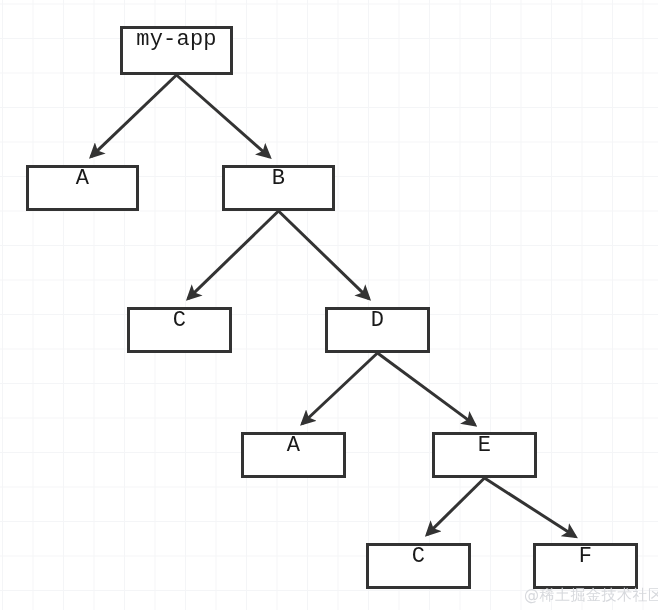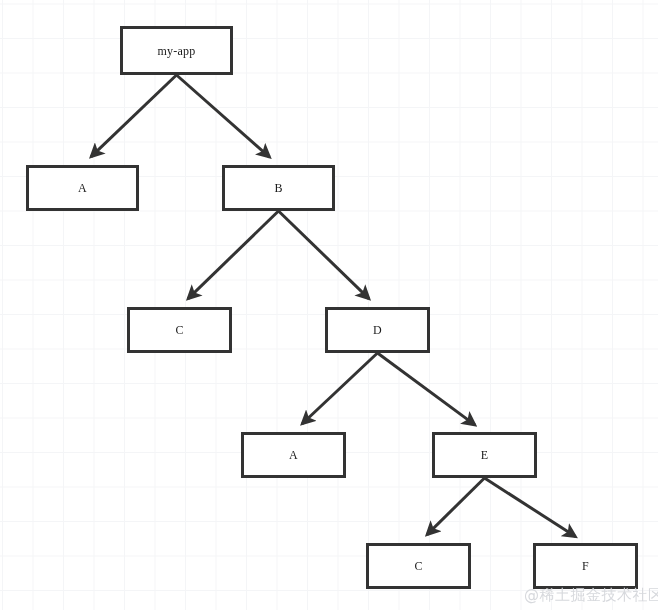--- a/index.html
+++ b/index.html
@@ -26,25 +26,25 @@
     top: 0;
     width: 658px;
     height: 610px;
   }
   .node {
     position: absolute;
     box-sizing: border-box;
     background: #ffffff;
     border: 3px solid #333333;
     display: flex;
-    align-items: center;
+    align-items: flex-start;
     justify-content: center;
     color: #1a1a1a;
-    font-size: 12px;
-    font-family: Liberation Serif, serif;
+    font-size: 22px;
+    font-family: Liberation Mono, monospace;
     letter-spacing: 0.2px;
     z-index: 3;
   }
   .node-label {
     pointer-events: none;
     line-height: 1;
   }
   .watermark {
     position: absolute;
     color: #d7d9dd;

